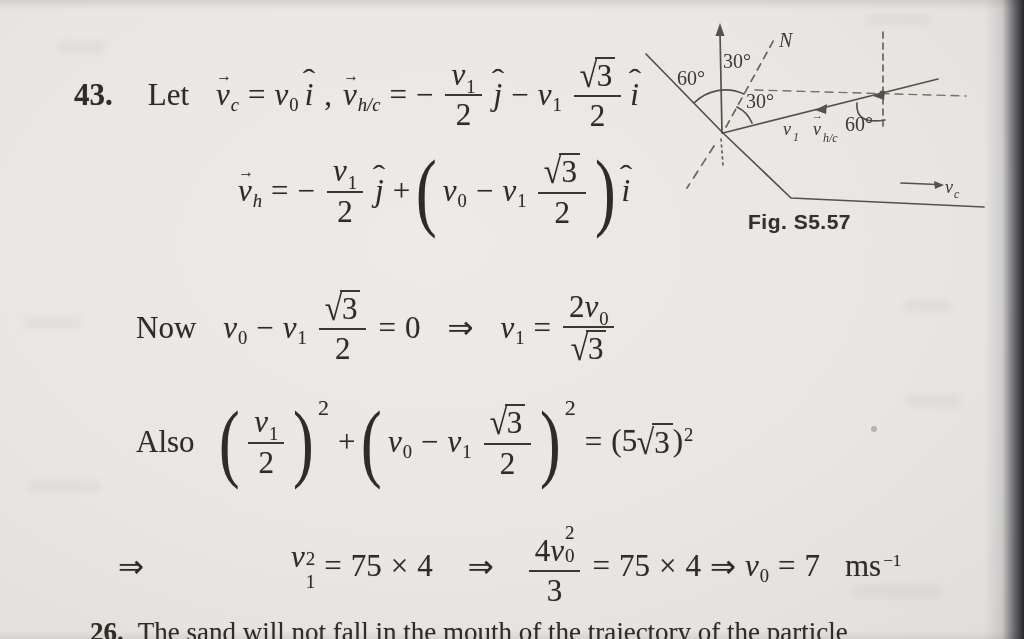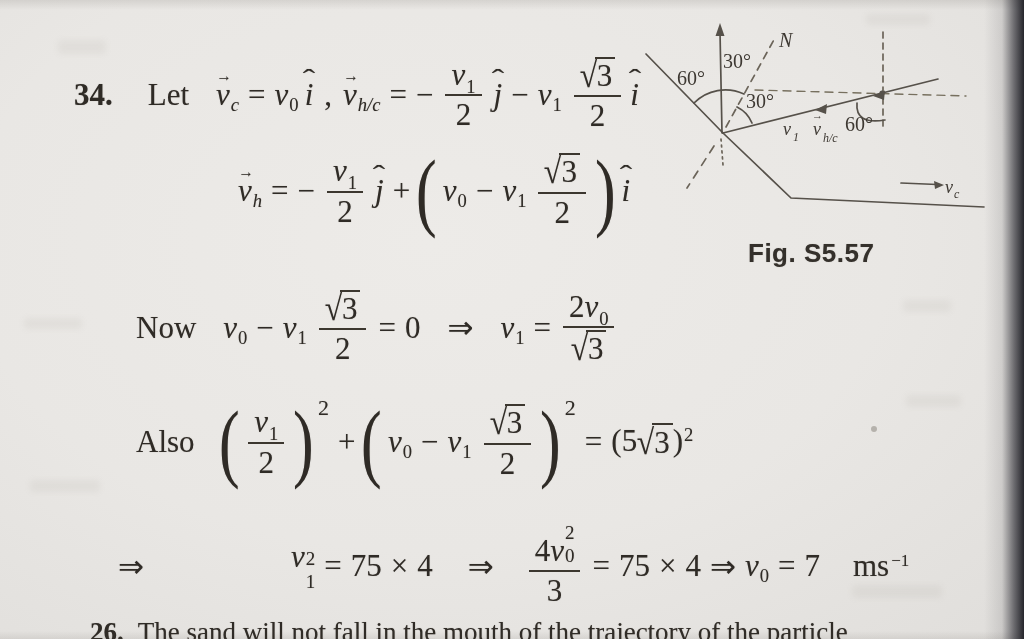--- a/index.html
+++ b/index.html
@@ -34,21 +34,21 @@
   .grp{display:inline-flex;align-items:center;gap:9px;}
   .bp{font-size:86px;line-height:1;display:inline-block;transform:scaleX(.72);margin:0 -7px;font-weight:400;}
   .pexp{font-size:22px;position:relative;top:-34px;margin-left:-2px;}
   .ss{display:inline-flex;flex-direction:column;justify-content:space-between;height:42px;font-size:19px;line-height:1;margin-left:1px;transform:translateY(-2px);}
 
   .mlXXL{margin-left:138px;} .mlL{margin-left:26px;} .mlM{margin-left:18px;}
   .word{margin-right:18px;}
 
   .figure-svg{position:absolute;left:626px;top:2px;}
   .caption{position:absolute;left:748px;top:210px;font-family:"Liberation Sans", sans-serif;
-    font-weight:bold;font-size:26px;color:#34302b;letter-spacing:.5px;margin-top:28px;}
+    font-weight:bold;font-size:21px;color:#34302b;letter-spacing:.5px;}
   .ang{font:20px "Liberation Serif", serif;fill:#3e3933;}
   .nlbl{font:italic 20px "Liberation Serif", serif;fill:#3e3933;}
   .vlbl{font:italic 18px "Liberation Serif", serif;fill:#3e3933;}
   .slbl{font:italic 12px "Liberation Serif", serif;fill:#3e3933;}
   .tinyv{font:11px "Liberation Serif", serif;fill:#3e3933;}
 
   .row6{position:absolute;left:90px;top:617px;font-size:27px;display:flex;gap:14px;white-space:nowrap;}
 
   .edge-right{position:absolute;top:0;right:0;width:40px;height:100%;
     background:linear-gradient(to right, rgba(40,40,48,0) 0%, rgba(40,40,48,.12) 45%, rgba(34,34,42,.6) 74%, #25252b 100%);}
@@ -58,21 +58,21 @@
     background:linear-gradient(to top, rgba(80,74,66,.1), rgba(80,74,66,0));}
   .ghost{position:absolute;background:#8f897e;opacity:.09;filter:blur(3px);border-radius:3px;}
   .ghost-dot{position:absolute;left:871px;top:426px;width:6px;height:6px;border-radius:50%;background:#6b655c;opacity:.4;filter:blur(.5px);}
 </style>
 </head>
 <body>
 
 <div class="page">
 
   <div class="row" style="left:74px;top:57px;">
-    <span class="b">34.</span>
+    <span class="b">43.</span>
     <span class="word" style="margin-left:26px;">Let</span>
     <span class="tok"><span class="vch"><span class="vmark">→</span><span class="i">v</span></span><span class="sub i">c</span></span>
     <span>=</span>
     <span class="tok"><span class="i">v</span><span class="sub">0</span></span>
     <span class="tok" style="margin-left:-3px;"><span class="hch"><span class="hmark">ˆ</span><span class="i">i</span></span></span>
     <span style="margin:0 2px;">,</span>
     <span class="tok"><span class="vch"><span class="vmark">→</span><span class="i">v</span></span><span class="sub i">h/c</span></span>
     <span>=</span>
     <span>−</span>
     <span class="frac">
@@ -221,21 +221,21 @@
       <span class="fd">3</span>
     </span>
     <span>=</span>
     <span>75</span>
     <span>×</span>
     <span>4</span>
     <span>⇒</span>
     <span class="tok"><span class="i">v</span><span class="sub">0</span></span>
     <span>=</span>
     <span>7</span>
-    <span class="tok" style="margin-left:24px;"><span>ms</span><span class="usup">−1</span></span>
+    <span class="tok" style="margin-left:16px;"><span>ms</span><span class="usup">−1</span></span>
   </div>
 
   <svg class="figure-svg" width="384" height="244" viewBox="0 0 384 244">
     <g stroke="#56514a" stroke-width="1.7" fill="none" stroke-linecap="round">
       <line x1="96" y1="131" x2="94" y2="30"></line>
       <line x1="97" y1="131" x2="20" y2="52"></line>
       <line x1="100" y1="125" x2="150" y2="34" stroke-dasharray="7,6" stroke="#6b6459"></line>
       <line x1="88" y1="144" x2="61" y2="186" stroke-dasharray="8,7" stroke="#6b6459"></line>
       <line x1="95" y1="137" x2="97" y2="163" stroke-dasharray="2,4" stroke="#6b6459"></line>
       <line x1="97" y1="131" x2="312" y2="77"></line>

